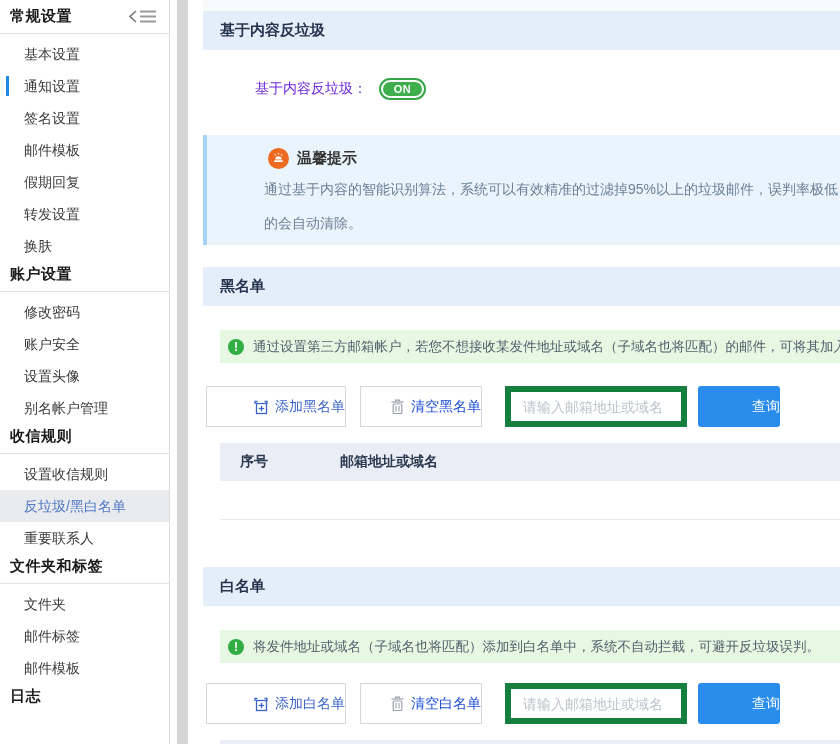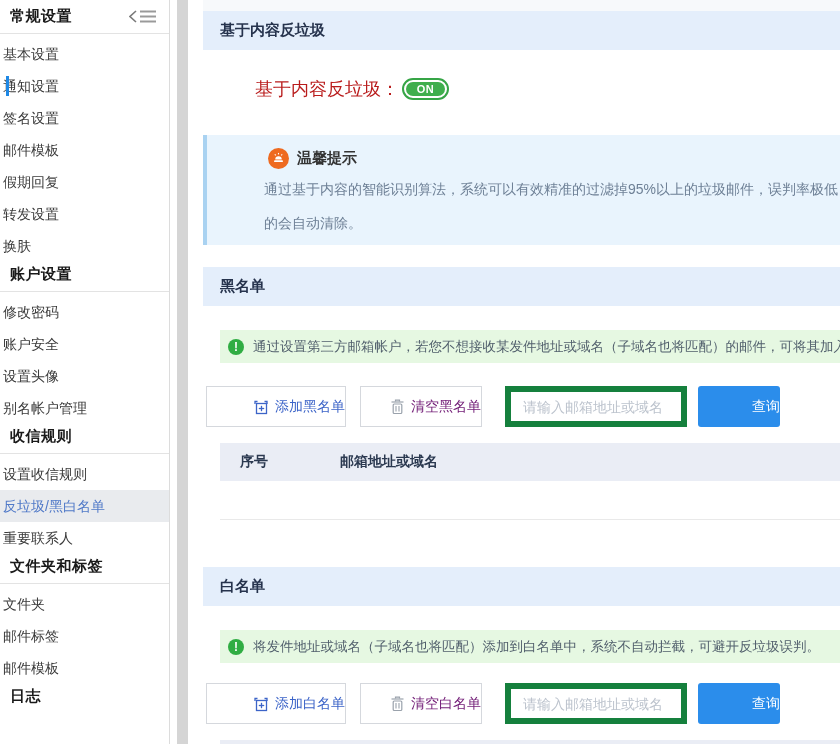--- a/index.html
+++ b/index.html
@@ -11,39 +11,39 @@
   .edge-scroll { position:absolute; left:0; top:57px; width:2px; height:18px; background:#c4c4c4; }
 
   
   .sidebar { position:absolute; left:0; top:0; width:170px; height:744px;
     background:#fff; border-right:1px solid #dcdcdc; padding-top:4px; overflow:hidden; }
   .side-title-row { position:relative; height:24px; line-height:24px; padding-left:10px;
     display:flex; justify-content:space-between; }
   .side-title { font-size:15px; font-weight:bold; color:#1a1a1a; letter-spacing:.5px; }
   .collapse-btn { margin-right:12px; cursor:pointer; display:flex; align-items:center; }
   .side-divider { border:none; border-top:1px solid #e3e3e3; margin:5px 0 4px 0; }
-  .side-item { position:relative; height:32px; line-height:32px; padding-left:3px;
+  .side-item { position:relative; height:32px; line-height:32px; padding-left:24px;
     font-size:14px; color:#3a3a3a; cursor:pointer; }
   .side-item.active { background:#e9ebee; color:#5079c8; }
   .side-item .indicator { position:absolute; left:6px; top:6px; width:3px; height:20px; background:#1e88e5; }
 
   
   .panel-scrollbar { position:absolute; left:177px; top:0; width:11px; height:744px; background:#d5d5d5; }
 
   
   .main { position:absolute; left:203px; top:0; width:637px; height:744px; background:#fff; }
   .main-topstrip { position:absolute; left:0; top:0; width:760px; height:11px; background:#f7f9fb; }
   .section-bar { position:absolute; left:0; width:760px; height:39px; background:#e4eefb;
     display:flex; align-items:center; padding-left:17px; }
   .section-bar .t { font-size:15px; font-weight:bold; color:#26334d; }
   #bar-content { top:11px; } #bar-black { top:267px; } #bar-white { top:567px; }
 
   
   .toggle-row { position:absolute; left:52px; top:78px; height:22px; display:flex; align-items:center; }
-  .toggle-label { font-size:18px; color:#b91c1c; margin-right:3px; }
+  .toggle-label { font-size:14px; color:#6d28d9; margin-right:12px; }
   .toggle { position:relative; width:47px; height:22px; border:2px solid #36a546; border-radius:11px;
     background:#fff; cursor:pointer; }
   .toggle-inner { position:absolute; left:2px; top:2px; right:2px; bottom:2px; background:#3fae4d;
     border-radius:8px; display:flex; align-items:center; justify-content:center; }
   .toggle-inner span { color:#fff; font-size:11px; font-weight:bold; letter-spacing:.5px; }
 
   
   .tip-box { position:absolute; left:0; top:135px; width:760px; height:110px; background:#e9f4fd;
     border-left:4px solid #a9d2f1; }
   .tip-head { position:absolute; left:29px; top:13px; display:flex; align-items:center;padding-left:32px; }
@@ -63,21 +63,21 @@
   .notice .txt { margin-left:9px; font-size:13.5px; color:#52606d; white-space:nowrap; }
   #notice-black { top:330px; } #notice-white { top:630px; }
 
   
   .controls { position:absolute; left:3px; width:757px; height:41px; }
   #controls-black { top:386px; } #controls-white { top:683px; }
   .btn { position:absolute; top:0; height:41px; background:#fff; border:1px solid #d5d8dd;
     display:flex; align-items:center; justify-content:flex-end; font-size:14px; cursor:pointer; }
   .btn-add { left:0; width:140px; color:#3c64c8; }
   .btn-add svg { margin-right:6px; }
-  .btn-clear { left:154px; width:122px; color:#701a75; }
+  .btn-clear { left:154px; width:122px; color:#1d4ed8; }
   .btn-clear svg { margin-right:6px; }
   .qinput { position:absolute; left:299px; top:0; width:182px; height:41px; border:6px solid #15803d;
     padding:0 12px; font-size:14px; color:#333; outline:none;
     font-family:"Liberation Sans","DejaVu Sans",sans-serif; }
   .qinput::placeholder { color:#bcc3cd; }
   .btn-query { left:492px; width:82px; background:#2b8deb; border:none; color:#fff; border-radius:3px; }
 
   
   .tbl { position:absolute; left:17px; width:743px; }
   #tbl-black { top:443px; }

